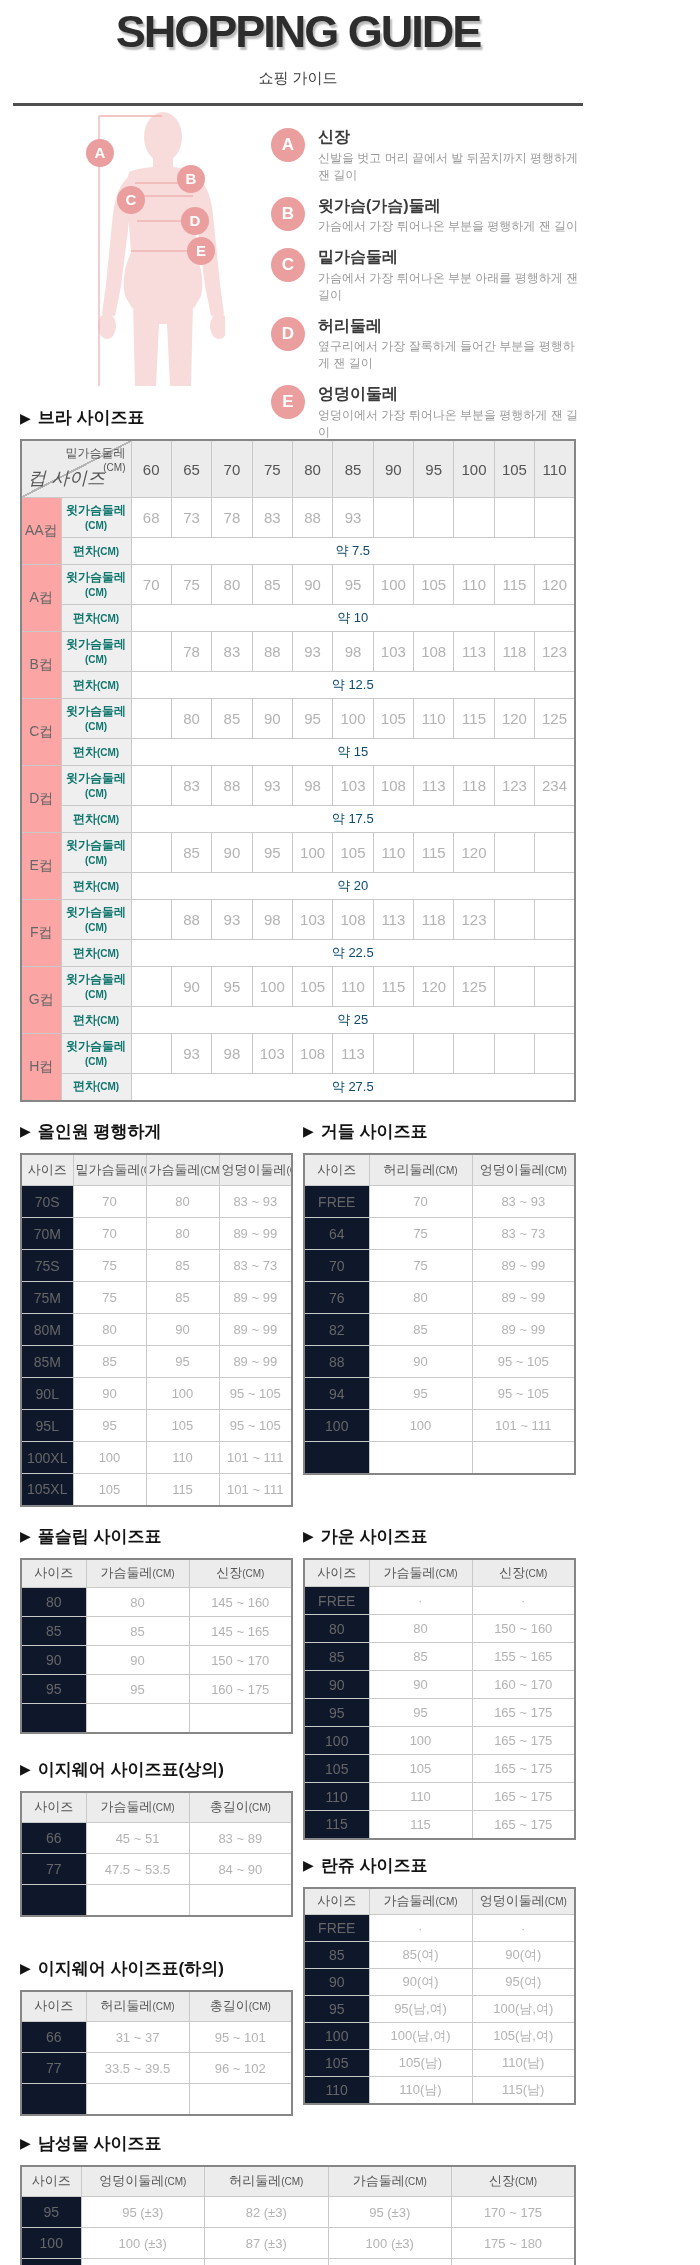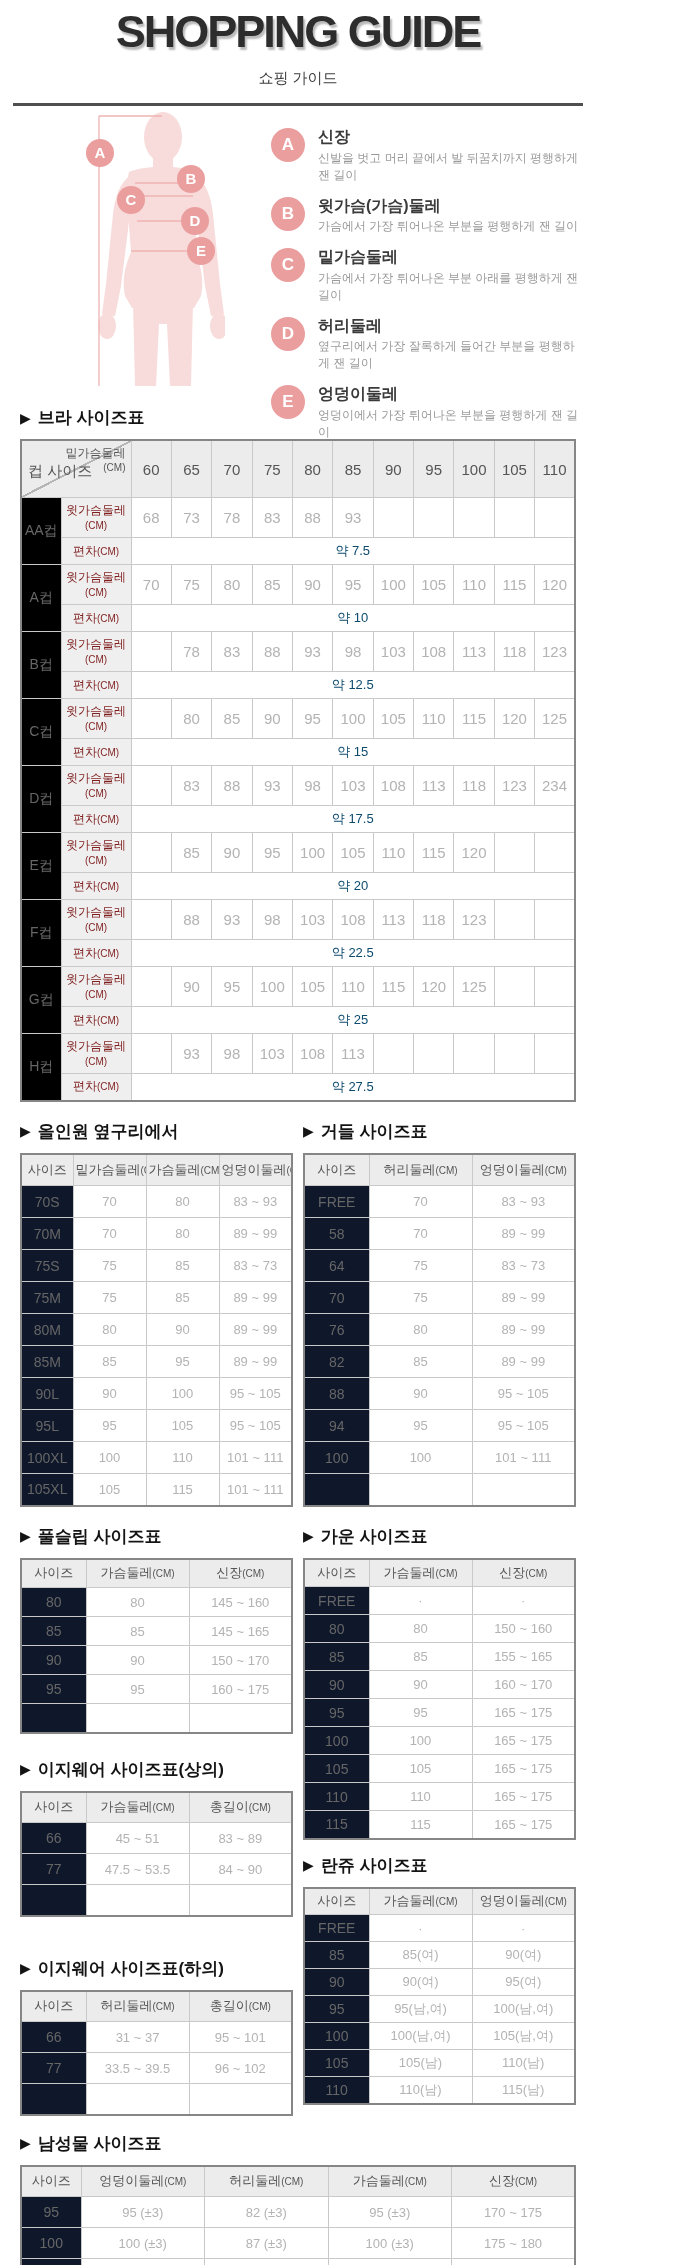--- a/index.html
+++ b/index.html
@@ -38,23 +38,23 @@
   td{color:#b3b3b3;font-size:13px;background:#fff;}
   .rh32 tr{height:32px;} .rh31 tr{height:31px;} .rh29 tr{height:29px;}
   .rh28 tr{height:28px;} .rh27 tr{height:27px;}
 
   
   .bra-section{margin:14px 20px 0;}
   .bra thead th{height:56px;font-size:15px;}
   .bra th.corner{position:relative;padding:0;
      background:linear-gradient(to bottom right,rgba(0,0,0,0) calc(50% - 1px),#b5b5b5 calc(50% - 1px),#b5b5b5 calc(50% + 1px),rgba(0,0,0,0) calc(50% + 1px)),#ececec;}
   .c-top{position:absolute;top:5px;right:5px;font-size:12px;color:#555;text-align:right;line-height:1.2;}
-  .c-bot{position:absolute;bottom:16px;left:6px;font-size:15px;color:#555;}
-  .bra th.cup{background:#000000;color:#666;font-size:14px;font-weight:normal;}
-  .bra th.rlabel{background:#efefef;color:#7f1d1d;font-size:12px;font-weight:normal;line-height:1.25;}
+  .c-bot{position:absolute;bottom:7px;left:6px;font-size:18px;color:#555;font-style:italic;}
+  .bra th.cup{background:#fca5a5;color:#666;font-size:14px;font-weight:normal;}
+  .bra th.rlabel{background:#efefef;color:#0f766e;font-size:12px;font-weight:bold;line-height:1.25;}
   .bra td{font-size:15px;}
   .bra tr.bustrow{height:40px;}
   .bra tr.devrow{height:27px;}
   .bra td.dev{color:#0c4a6e;font-size:13px;}
 
   
   .two-col{display:flex;gap:10px;margin:18px 20px 0;}
   .col{flex:1;min-width:0;}
   .mens{margin:16px 20px 0;}
   #sec-easytop{margin-top:24px;}
@@ -359,21 +359,21 @@
           </tr>
         </tbody>
       </table>
   </div>
 
   <div class="two-col">
     <div class="col">
       <div class="tsec" id="sec-allinone">
           <div class="heading">
             <span class="tri">▶</span>
-            <span class="htext">올인원 옆구리에서</span>
+            <span class="htext">올인원 평행하게</span>
           </div>
           <table class="stable rh32">
             <colgroup>
               <col style="width:52px">
               <col>
               <col>
               <col>
             </colgroup>
             <thead>
               <tr>
@@ -465,25 +465,20 @@
                 <th>사이즈</th>
                 <th>허리둘레<span class="cm">(CM)</span></th>
                 <th>엉덩이둘레<span class="cm">(CM)</span></th>
               </tr>
             </thead>
             <tbody>
               <tr>
                 <th class="rowhead">FREE</th>
                 <td>70</td>
                 <td>83 ~ 93</td>
-              </tr>
-              <tr>
-                <th class="rowhead">58</th>
-                <td>70</td>
-                <td>89 ~ 99</td>
               </tr>
               <tr>
                 <th class="rowhead">64</th>
                 <td>75</td>
                 <td>83 ~ 73</td>
               </tr>
               <tr>
                 <th class="rowhead">70</th>
                 <td>75</td>
                 <td>89 ~ 99</td>

